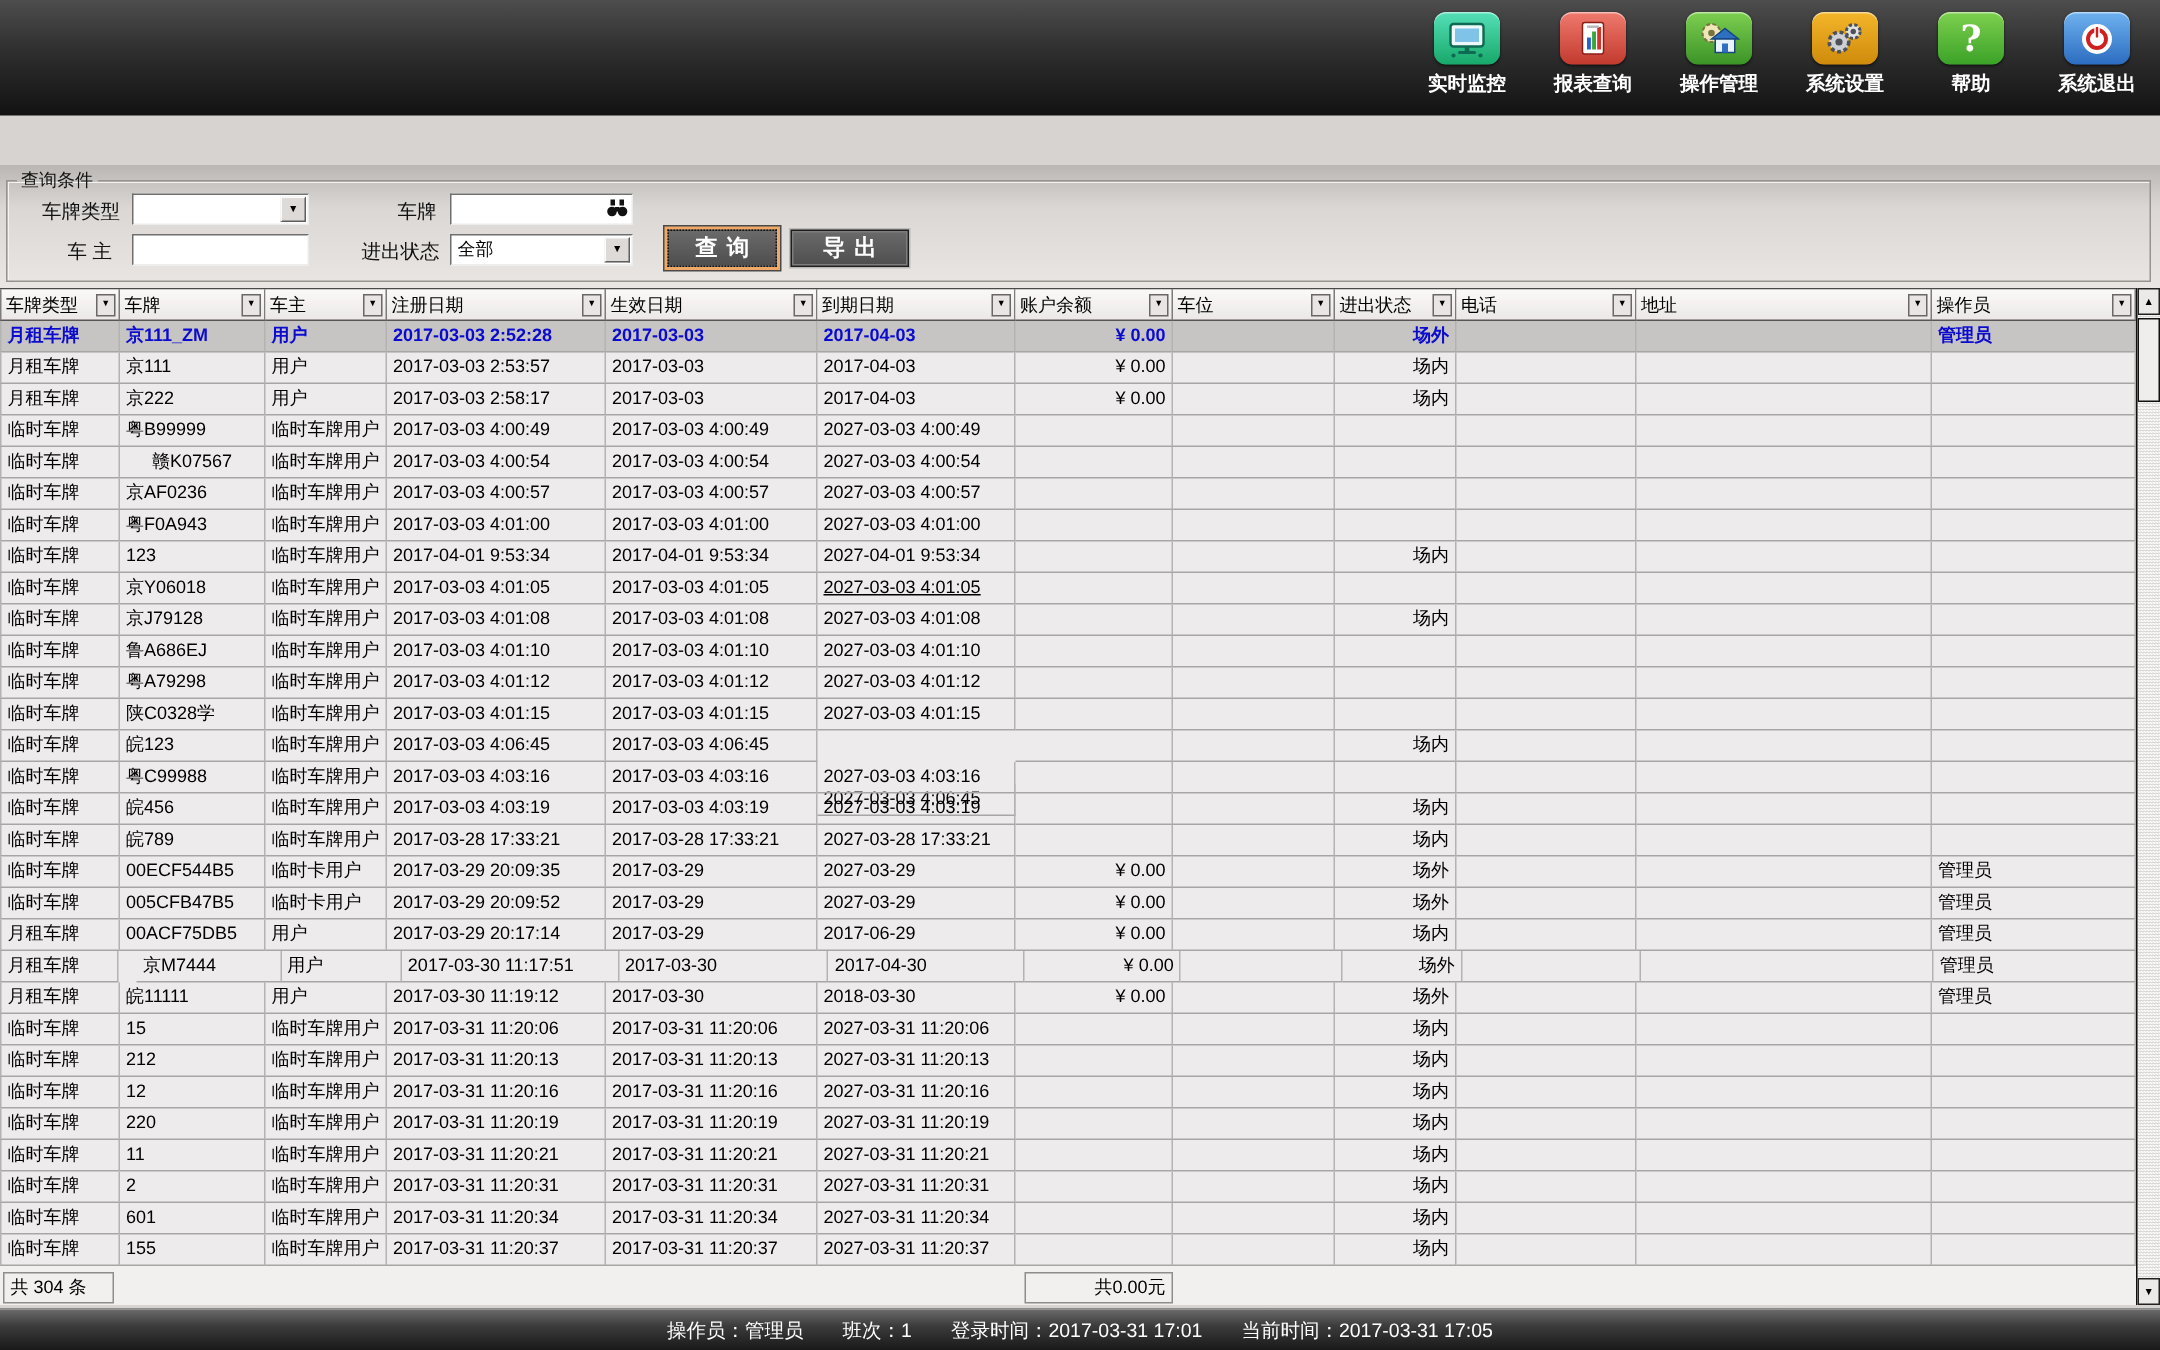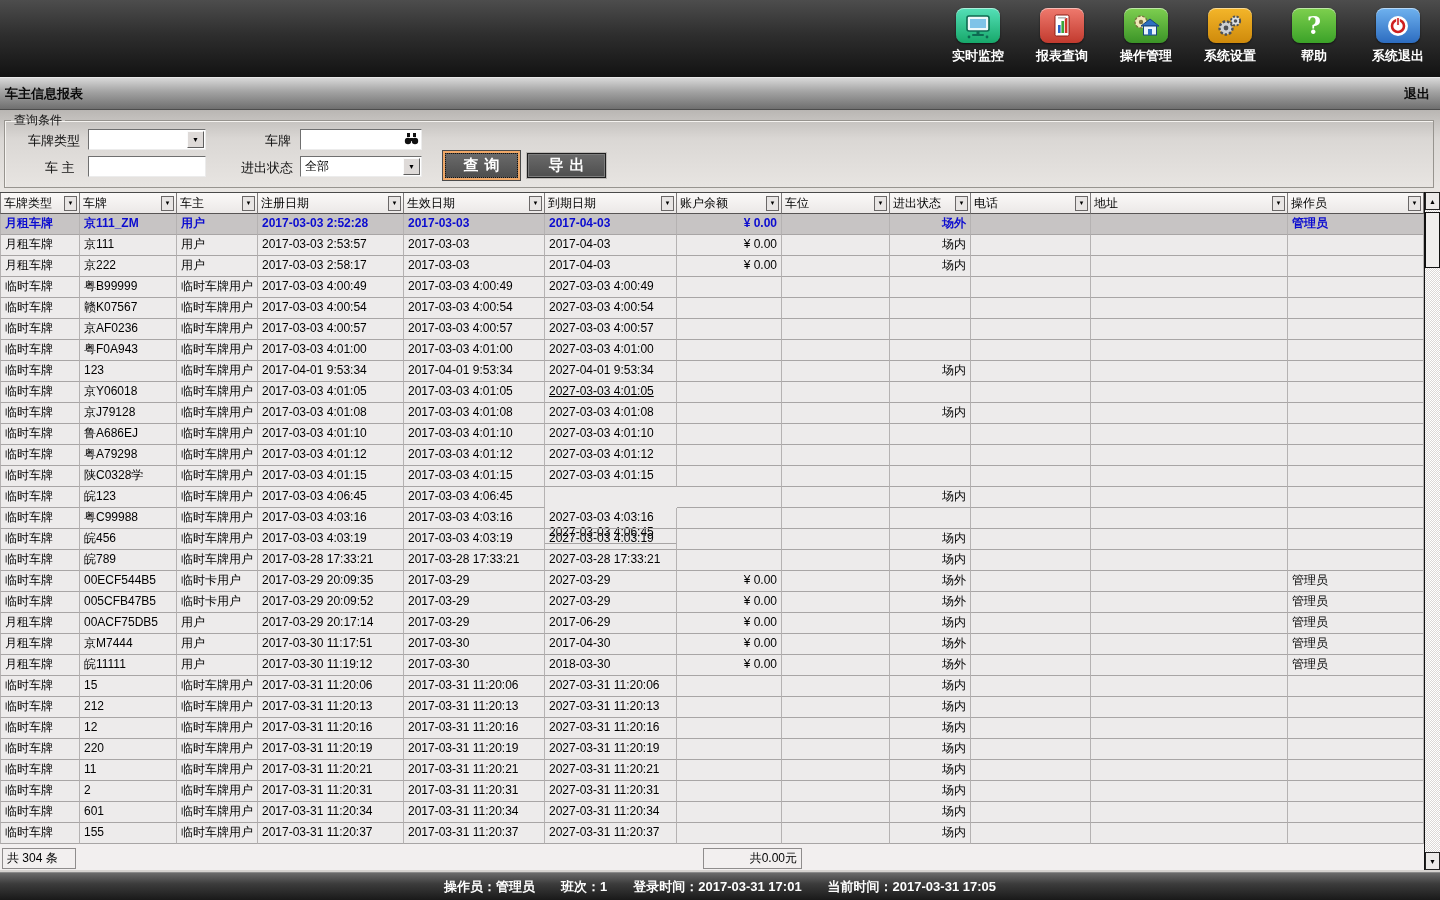--- a/index.html
+++ b/index.html
@@ -71,37 +71,37 @@
   .brow { display:flex; height:21px; background:#edebeb; cursor:pointer; }
   .brow.selected { background:#c7c4c4; color:#0b0bd0; font-weight:bold; }
   .bcell { height:21px; border-right:1px solid #b5b2b2; border-bottom:1px solid #a8a5a5;
     padding:0 4px; font-size:12px; line-height:19px; white-space:nowrap; overflow:hidden; }
   .bcell.r { text-align:right; }
   .brow .bcell:first-child { border-left:1px solid #b5b2b2; }
 
   .sum-box { position:absolute; height:21px; border:1px solid #8f8c8c; background:#f2efef;
     font-size:12px; line-height:19px; padding:0 4px; }
   .sum-count { left:2px; top:655px; width:74px; text-align:left; }
-  .sum-total { left:703px; top:655px; width:99px; text-align:right; }
+  .sum-total { left:683px; top:655px; width:99px; text-align:right; }
 
   
   .vscroll { position:absolute; right:0; top:192px; width:16px; height:678px; border-left:1px solid #111;
     background-image:conic-gradient(#ffffff 25%, #dcd8d7 25% 50%, #ffffff 50% 75%, #dcd8d7 75%);
     background-size:2px 2px; }
   .vs-btn { position:absolute; left:0; width:15px; height:18px; background:#ecea e9; background:#eceae9;
     border:1px solid #222; display:flex; align-items:center; justify-content:center; font-size:7px; cursor:pointer; }
   .vs-up { top:0; }
   .vs-down { bottom:0; }
   .vs-thumb { position:absolute; left:0; top:20px; width:15px; height:56px; background:#f0eeed; border:1px solid #111; cursor:grab; }
 
   
   .statusbar { position:absolute; left:0; top:872px; width:1440px; height:28px;
     background:linear-gradient(180deg,#6b6b6b 0%,#3c3c3c 40%,#191919 100%);
     border-top:1px solid #8a8a8a; display:flex; align-items:center; justify-content:center; gap:26px; }
-  .statusbar span { color:#fff; font-size:13px; font-weight:bold; white-space:nowrap; }
+  .statusbar span { color:#fff; font-size:13px; font-weight:normal; white-space:nowrap; }
 </style>
 </head>
 <body>
 
 <div class="app">
 
   <div class="titlebar">
     <div class="toolbar">
 
       <div class="tool">
@@ -170,24 +170,20 @@
             <circle cx="14" cy="13" r="6" fill="none" stroke="#cf1f1f" stroke-width="2.6"></circle>
             <rect x="12.7" y="4.5" width="2.6" height="8" fill="#cf1f1f" stroke="#fff" stroke-width="1"></rect>
           </svg>
         </div>
         <div class="tool-label">系统退出</div>
       </div>
 
     </div>
   </div>
 
-  <div class="subbar">
-    <span class="page-title">车主信息报表</span>
-    <span class="exit-link">退出</span>
-  </div>
 
   <div class="query-panel">
     <fieldset class="query-fieldset">
       <legend>查询条件</legend>
     </fieldset>
 
     <span class="q-label" style="left:28px; top:22px;">车牌类型</span>
     <div class="combo" style="left:88px; top:19px; width:118px;">
       <span class="combo-text"></span>
       <span class="combo-btn">▼</span>
@@ -323,21 +319,21 @@
           <div class="bcell" style="width: 132px;">2027-03-03 4:00:49</div>
           <div class="bcell r" style="width: 105px;"></div>
           <div class="bcell" style="width: 108px;"></div>
           <div class="bcell r" style="width: 81px;"></div>
           <div class="bcell" style="width: 120px;"></div>
           <div class="bcell" style="width: 197px;"></div>
           <div class="bcell" style="width: 136px;"></div>
         </div>
         <div class="brow">
           <div class="bcell" style="width: 80px;">临时车牌</div>
-          <div class="bcell" style="width: 97px;">赣K07567</div>
+          <div class="bcell" style="width: 97px; text-align: center;">赣K07567</div>
           <div class="bcell" style="width: 81px;">临时车牌用户</div>
           <div class="bcell" style="width: 146px;">2017-03-03 4:00:54</div>
           <div class="bcell" style="width: 141px;">2017-03-03 4:00:54</div>
           <div class="bcell" style="width: 132px;">2027-03-03 4:00:54</div>
           <div class="bcell r" style="width: 105px;"></div>
           <div class="bcell" style="width: 108px;"></div>
           <div class="bcell r" style="width: 81px;"></div>
           <div class="bcell" style="width: 120px;"></div>
           <div class="bcell" style="width: 197px;"></div>
           <div class="bcell" style="width: 136px;"></div>
@@ -547,21 +543,21 @@
           <div class="bcell" style="width: 132px;">2017-06-29</div>
           <div class="bcell r" style="width: 105px;">¥ 0.00</div>
           <div class="bcell" style="width: 108px;"></div>
           <div class="bcell r" style="width: 81px;">场内</div>
           <div class="bcell" style="width: 120px;"></div>
           <div class="bcell" style="width: 197px;"></div>
           <div class="bcell" style="width: 136px;">管理员</div>
         </div>
         <div class="brow">
           <div class="bcell" style="width: 80px;">月租车牌</div>
-          <div class="bcell" style="width: 97px;">京M7444</div>
+          <div class="bcell" style="width: 97px; margin-left: 12px;">京M7444</div>
           <div class="bcell" style="width: 81px;">用户</div>
           <div class="bcell" style="width: 146px;">2017-03-30 11:17:51</div>
           <div class="bcell" style="width: 141px;">2017-03-30</div>
           <div class="bcell" style="width: 132px;">2017-04-30</div>
           <div class="bcell r" style="width: 105px;">¥ 0.00</div>
           <div class="bcell" style="width: 108px;"></div>
           <div class="bcell r" style="width: 81px;">场外</div>
           <div class="bcell" style="width: 120px;"></div>
           <div class="bcell" style="width: 197px;"></div>
           <div class="bcell" style="width: 136px;">管理员</div>

